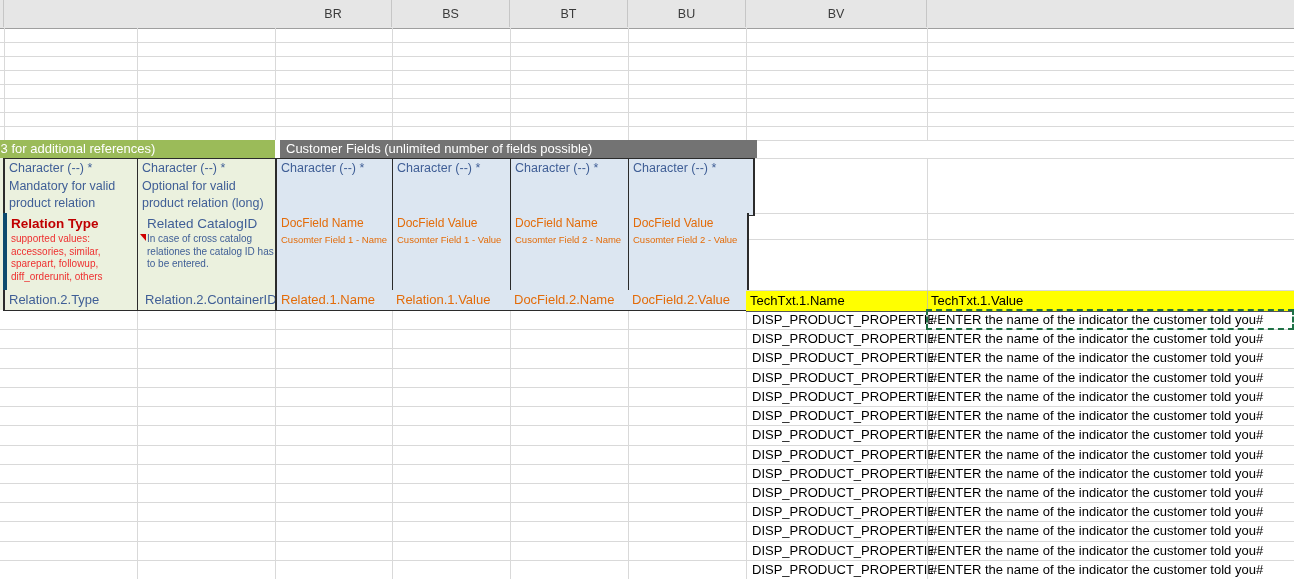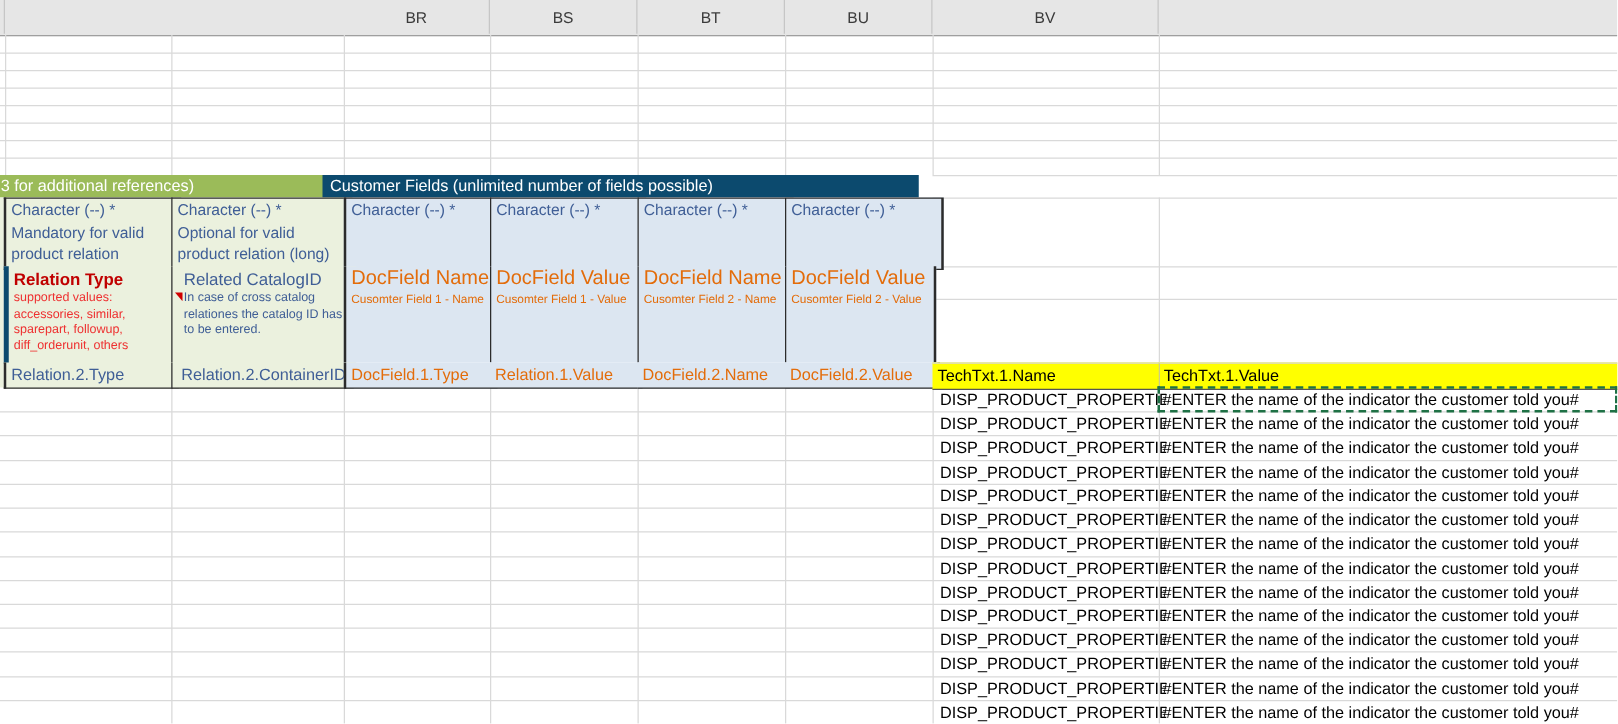--- a/index.html
+++ b/index.html
@@ -18,21 +18,21 @@
   
   .blk { position:absolute; }
   .bluetxt { color:#3f5e96; }
   .greenbg { background:#ebf1de; }
   .bluebg  { background:#dce6f1; }
   .charcell { font-size:12.5px; line-height:17.5px; padding:1px 2px 0 4px; color:#3f5e96; }
   .charcell div { white-space:nowrap; }
   .orange { color:#e36c0a; }
   .small-red  { font-size:10px; line-height:12.5px; color:#ee3030; }
   .small-blue { font-size:10px; line-height:12.5px; color:#3f5e96; }
-  .df-title { font-size:16px; line-height:16px; padding:2px 0 0 4px; color:#e36c0a; }
+  .df-title { font-size:12px; line-height:16px; padding:2px 0 0 4px; color:#e36c0a; }
   .df-sub   { font-size:9.5px; line-height:12px; padding:3px 0 0 4px; color:#e36c0a; }
   .fieldrow { font-size:13px; line-height:19px; padding-left:4px; }
   .tech { background:#ffff00; font-size:13px; line-height:19px; padding-left:4px; color:#000; font-weight:500; }
   .datacell { font-size:13px; line-height:19.2px; color:#000; }
   #ants { position:absolute; border:2px dashed #1e7145; pointer-events:none; background:transparent; }
   .redtri { position:absolute; width:0; height:0; border-top:7px solid #d00000; border-left:6px solid transparent; }
 </style>
 </head>
 <body>
 
@@ -88,21 +88,21 @@
       <div class="gl" style="left: 510px; top: 310px; width: 1px; height: 269px;"></div>
       <div class="gl" style="left: 628px; top: 310px; width: 1px; height: 269px;"></div>
       <div class="gl" style="left: 746px; top: 310px; width: 1px; height: 269px;"></div>
       <div class="gl" style="left: 927px; top: 310px; width: 1px; height: 269px;"></div>
       <div style="position: absolute; left: 3px; top: 309px; width: 743px; height: 1px; background: rgb(43, 43, 43);"></div>
     </div>
 
   <div class="band" id="band-green" style="left:0px; width:275px; background:#9bbb59; text-indent:-3px;">
     <span>.3 for additional references)</span>
   </div>
-  <div class="band" id="band-blue" style="left:258px; width:471px; background:#0c4a6e; padding-left:6px;">
+  <div class="band" id="band-blue" style="left:280px; width:471px; background:#737373; padding-left:6px;">
     <span>Customer Fields (unlimited number of fields possible)</span>
   </div>
 
   <div class="acell greenbg" style="left:0px; top:158px; width:3px; height:152px;"></div>
 
   <div class="acell blk greenbg charcell" style="left:3px; top:158px; width:134px; height:55px; border-left:2px solid #2b2b2b; border-top:1px solid #2b2b2b; border-bottom:1px solid #2b2b2b;">
     <div>Character (--) *</div>
     <div>Mandatory for valid</div>
     <div>product relation</div>
   </div>
@@ -156,21 +156,21 @@
     </div>
 
   <div class="acell blk greenbg fieldrow bluetxt" style="left:3px; top:290px; width:134px; height:20px; border-left:2px solid #2b2b2b; border-bottom:1px solid #2b2b2b;">
     <span>Relation.2.Type</span>
   </div>
   <div class="acell blk greenbg fieldrow bluetxt" style="left:137px; top:290px; width:138px; height:20px; border-left:1px solid #2b2b2b; border-bottom:1px solid #2b2b2b; padding-left:7px;">
     <span>Relation.2.ContainerID</span>
   </div>
 
   <div id="docfield-fieldrow">
-      <div class="acell blk bluebg fieldrow orange" style="left: 275px; top: 290px; width: 117px; height: 20px; border-bottom: 1px solid rgb(43, 43, 43); border-left: 2px solid rgb(43, 43, 43); border-right: none;">DocField.1.Type</div>
+      <div class="acell blk bluebg fieldrow orange" style="left: 275px; top: 290px; width: 117px; height: 20px; border-bottom: 1px solid rgb(43, 43, 43); border-left: 2px solid rgb(43, 43, 43); border-right: none;">Related.1.Name</div>
       <div class="acell blk bluebg fieldrow orange" style="left: 392px; top: 290px; width: 118px; height: 20px; border-bottom: 1px solid rgb(43, 43, 43); border-left: none; border-right: none;">Relation.1.Value</div>
       <div class="acell blk bluebg fieldrow orange" style="left: 510px; top: 290px; width: 118px; height: 20px; border-bottom: 1px solid rgb(43, 43, 43); border-left: none; border-right: none;">DocField.2.Name</div>
       <div class="acell blk bluebg fieldrow orange" style="left: 628px; top: 290px; width: 118px; height: 20px; border-bottom: 1px solid rgb(43, 43, 43); border-left: none; border-right: 2px solid rgb(43, 43, 43);">DocField.2.Value</div>
     </div>
 
   <div class="acell tech" style="left:746px; top:290px; width:181px; height:20px; border-top:1px solid #d9d9d9; border-bottom:1px solid #555555;">
     <span>TechTxt.1.Name</span>
   </div>
   <div class="acell tech" style="left:927px; top:290px; width:367px; height:20px; border-top:1px solid #d9d9d9; border-bottom:1px solid #555555; border-left:1px solid #cccc88; padding-left:3px;">
     <span>TechTxt.1.Value</span>

